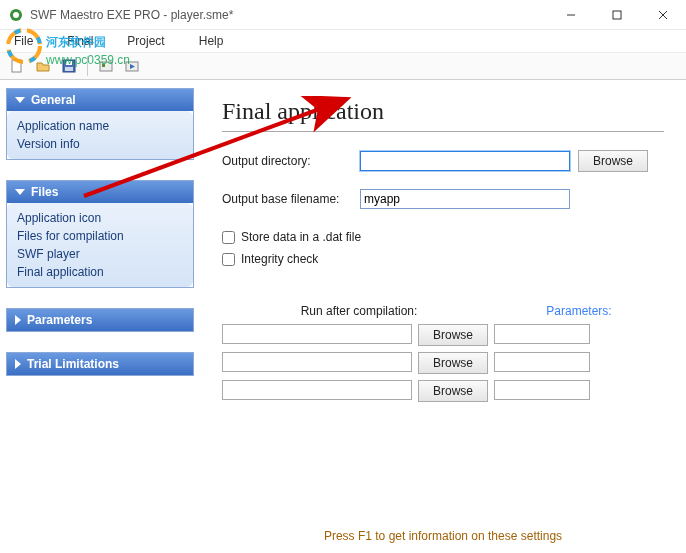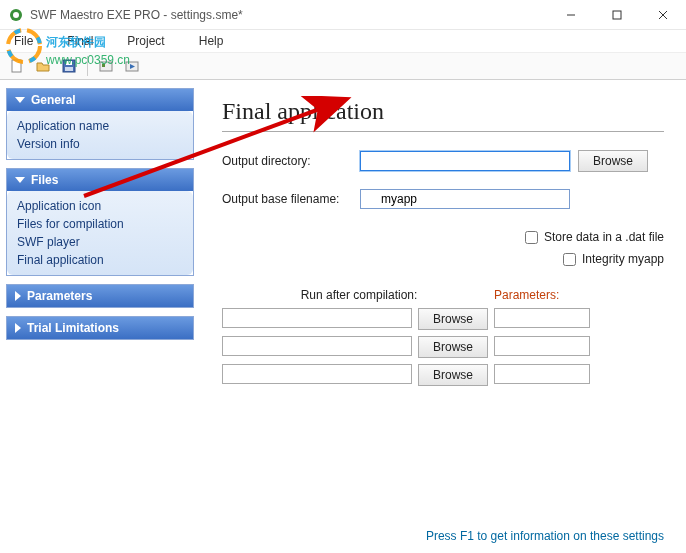--- a/index.html
+++ b/index.html
@@ -13,62 +13,62 @@
 
 .menubar { height: 22px; display: flex; align-items: center; padding-left: 6px; gap: 18px; background: #fff; }
 .menubar .mitem { padding: 2px 8px; color: #333; }
 
 .toolbar { height: 28px; display: flex; align-items: center; padding-left: 6px; gap: 4px; border-top: 1px solid #eee; border-bottom: 1px solid #d0d0d0; background: #fafafa; }
 .toolbar .tbtn { width: 22px; height: 22px; display: flex; align-items: center; justify-content: center; border: 1px solid transparent; }
 .toolbar .sep { width: 1px; height: 20px; background: #ccc; margin: 0 3px; }
 
 .content { display: flex; height: calc(100% - 30px - 22px - 28px); }
 .sidebar { width: 200px; padding: 8px 6px; background: #fff; }
-.panel { margin-bottom: 8px; border: 1px solid #8ca8d8; }
+.panel { margin-bottom: 20px; border: 1px solid #8ca8d8; }
 .panel-hdr { background: linear-gradient(#6a9ae0,#3b6fc4); color: #fff; font-weight: bold; padding: 4px 8px; display: flex; align-items: center; gap: 6px; }
 .panel-hdr .tri { display:inline-block; width:0; height:0; border-left:5px solid transparent; border-right:5px solid transparent; border-top:6px solid #fff;}
 .panel-hdr .tri.right { border-top:5px solid transparent; border-bottom:5px solid transparent; border-left:6px solid #fff; border-right:none; width:0; height:0;}
 .panel-body { background: linear-gradient(#e9f1fb,#d5e4f7); padding: 6px 10px; border-radius: 6px; }
 .panel-body .link { color: #1a3e7a; padding: 2px 0; cursor: pointer; }
 
 .main { flex:1; padding: 18px 22px 10px 22px; display:flex; flex-direction:column; }
 .main h1 { font-family: "Times New Roman", serif; font-size: 24px; font-weight: normal; color: #222; border-bottom: 1px solid #aaa; padding-bottom: 6px; margin-bottom: 18px; }
 .row { display:flex; align-items:center; margin-bottom: 17px; gap: 8px; }
 .row .lbl { width: 130px; color: #222; }
-.row input[type=text] { border: 1px solid #7a9ccf; height: 20px; padding: 0 20px; background:#fff; }
+.row input[type=text] { border: 1px solid #7a9ccf; height: 20px; padding: 0 3px; background:#fff; }
 .row input.focused { border: 1px solid #2a7de1; outline:1px solid #a8cdf5;}
 .btn { height: 22px; padding: 0 14px; background: linear-gradient(#fafafa,#e5e5e5); border:1px solid #aaa; color:#222; display:flex; align-items:center; justify-content:center; min-width:70px;}
-.chk { display:flex; align-items:center; gap:6px; margin: 4px 0 4px 0; color:#222;justify-content:flex-end;}
+.chk { display:flex; align-items:center; gap:6px; margin: 4px 0 4px 0; color:#222;}
 .chk input { width:13px; height:13px; border:1px solid #888;}
 
-.section2 { margin-top: 18px; }
+.section2 { margin-top: 34px; }
 .headers { display:flex; margin-bottom:6px; }
 .headers .h1 { width: 270px; text-align:center; color:#222; margin-left: 2px;}
-.headers .h2 { flex:1; text-align:left; color:#c2410c;}
+.headers .h2 { flex:1; text-align:center; color:#3b82f6;}
 .runrow { display:flex; gap:6px; margin-bottom:6px; }
 .runrow .c1 { width:190px; }
 .runrow .c3 { width:96px; }
 .runrow input { width:100%; border:1px solid #aaa; height:20px; padding:0 4px; }
 
-.statusbar { margin-top:auto; text-align:right; color:#0369a1; padding-top:12px; }
+.statusbar { margin-top:auto; text-align:center; color:#a16207; padding-top:12px; }
 
 .watermark { position:absolute; top:26px; left:4px; pointer-events:none; opacity:0.85; }
 .arrow { position:absolute; top:96px; left:76px; pointer-events:none; }
 </style>
 </head>
 <body>
 
 <div class="titlebar">
   <span class="icon">
     <svg width="16" height="16">
         <circle cx="8" cy="8" r="6" fill="#3a8f3a"></circle>
         <circle cx="8" cy="8" r="3" fill="#fff"></circle>
       </svg>
   </span>
-  <span class="title">SWF Maestro EXE PRO - settings.sme*</span>
+  <span class="title">SWF Maestro EXE PRO - player.sme*</span>
   <div class="winbtns">
     <div class="wbtn">
         <svg width="10" height="10">
           <line x1="1" y1="5" x2="9" y2="5" stroke="#333"></line>
         </svg>
       </div>
     <div class="wbtn">
         <svg width="10" height="10">
           <rect x="1" y="1" width="8" height="8" fill="none" stroke="#333"></rect>
         </svg>
@@ -173,21 +173,21 @@
     <div class="row">
       <span class="lbl">Output base filename:</span>
       <input type="text" style="width: 210px;" value="myapp">
     </div>
     <label class="chk">
       <input type="checkbox" style="">
       <span>Store data in a .dat file</span>
     </label>
     <label class="chk">
       <input type="checkbox" style="">
-      <span>Integrity myapp</span>
+      <span>Integrity check</span>
     </label>
 
     <div class="section2">
       <div class="headers">
         <div class="h1">Run after compilation:</div>
         <div class="h2">Parameters:</div>
       </div>
       <div class="runrow">
         <div class="c1"><input type="text" value="" style=""></div>
         <button class="btn">Browse</button>

